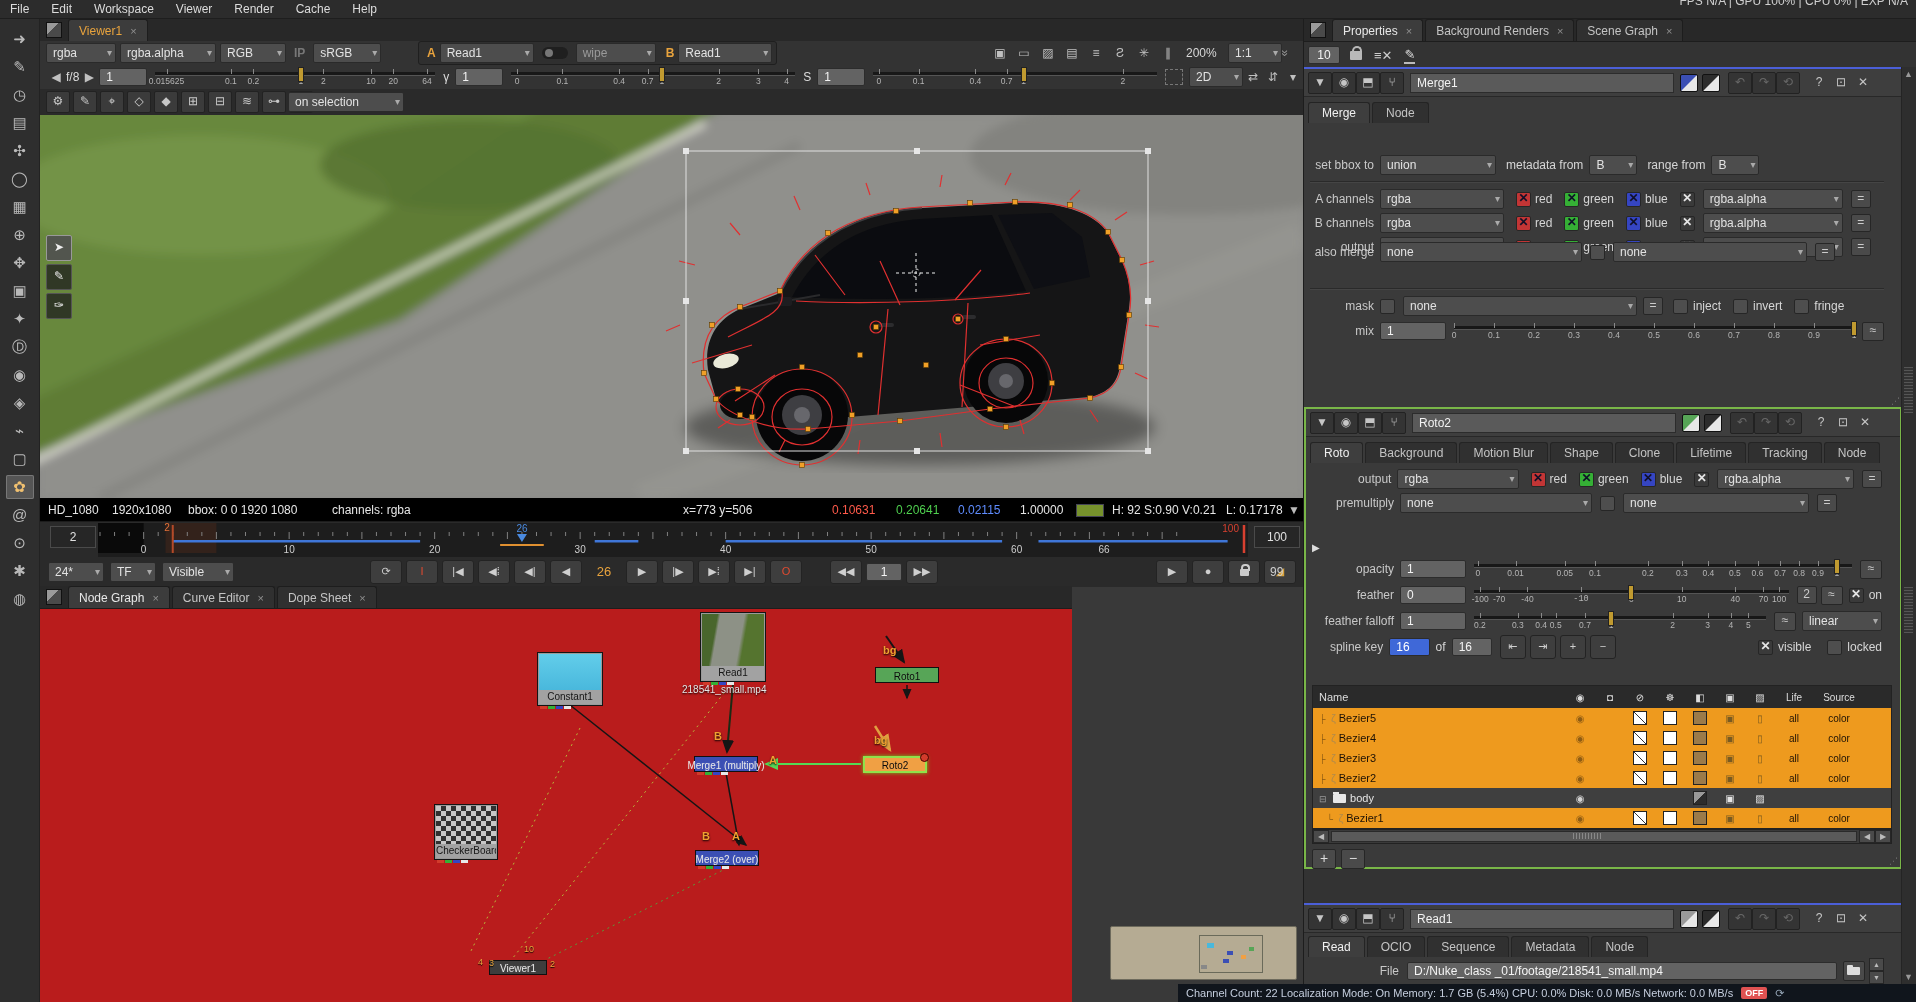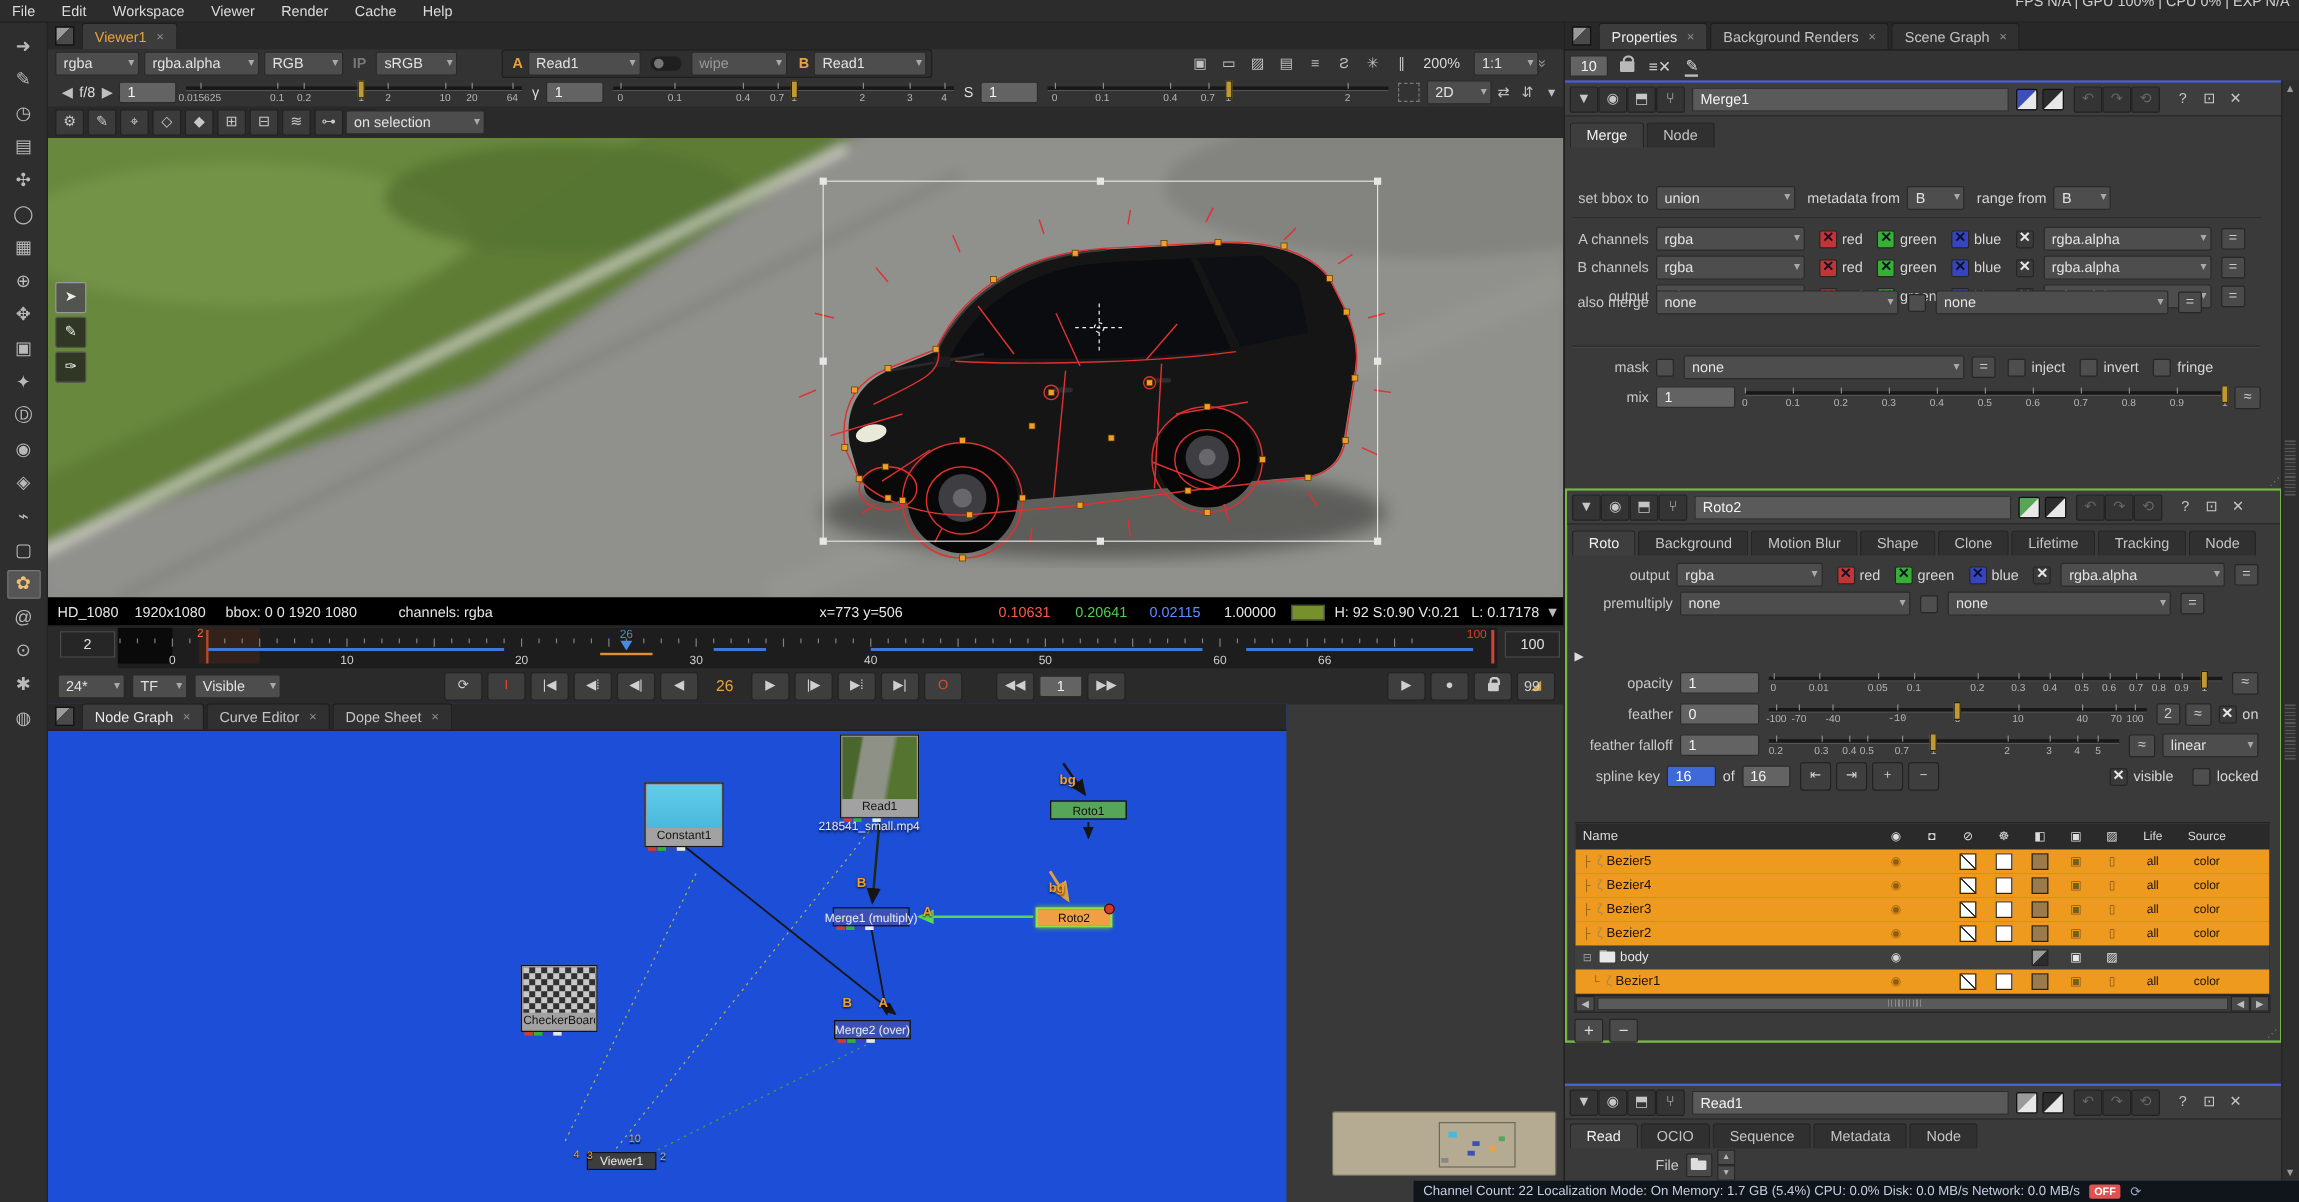--- a/index.html
+++ b/index.html
@@ -79,21 +79,21 @@
   #transport{position:absolute;left:0;top:36px;right:0;height:28px;display:flex;align-items:center}
   .tbtn{width:30px;height:22px;background:#3e3e3e;border:1px solid #232323;border-radius:3px;color:#cfcfcf;text-align:center;
         line-height:21px;margin-right:4px;font-size:11px;flex:none}
   .tbtn.red{color:#e04a30}
   .framebox{width:36px;background:none;border:none;color:#e8a33d;font-size:13px}
   .ramp{color:#d8a23a}
   .lockcss{display:inline-block;width:9px;height:7px;background:#ccc;border-radius:1px;position:relative;margin-top:8px}
   .lockcss::before{content:"";position:absolute;left:1px;top:-5px;width:5px;height:5px;border:2px solid #ccc;border-bottom:none;border-radius:4px 4px 0 0}
 
   
-  #dag{position:absolute;left:40px;top:586px;width:1032px;height:416px;background:#1d4ed8}
+  #dag{position:absolute;left:40px;top:586px;width:1032px;height:416px;background:#b91c1c}
   #dagcanvas{position:absolute;left:0;top:22px;width:1263px;height:394px;overflow:hidden}
   .node-bar{position:absolute;border:1px solid #101010;box-sizing:border-box;display:flex;align-items:flex-end;justify-content:center}
   .node-bar span{font-size:10px;color:#0a0a0a;white-space:nowrap;text-shadow:0 0 2px rgba(255,255,255,.15)}
   .node-bar.dark span{color:#e8e8e8}
   .node-bar.sel{border:2px solid #8fe24a;box-shadow:0 0 4px #6c2}
   .node-thumb{position:absolute;border:1px solid #141414;background:#9a9a9a;box-sizing:border-box}
   .node-thumb .thumb{position:absolute;left:1px;right:1px;top:1px;bottom:15px}
   .node-thumb .band{position:absolute;left:1px;right:1px;bottom:1px;height:14px;background:#a2a2a2;color:#151515;
                     font-size:10px;text-align:center;line-height:14px;white-space:nowrap;overflow:hidden}
   .thumb-constant{background:linear-gradient(#62cdea,#49b8dc)}
@@ -1170,20 +1170,21 @@
       </div>
       <div class="ntabs" style="top:30px" id="readtabs">
           <div class="ntab active"><span>Read</span></div>
           <div class="ntab"><span>OCIO</span></div>
           <div class="ntab"><span>Sequence</span></div>
           <div class="ntab"><span>Metadata</span></div>
           <div class="ntab"><span>Node</span></div>
         </div>
       <div class="prow" style="top:56px">
         <span class="plab" style="width:95px">File</span>
+        <span class="field" style="flex:1;margin-left:8px">D:/Nuke_class _01/footage/218541_small.mp4</span>
         <span class="folderbtn" style="margin-left:6px"></span>
         <div class="updown">
             <span>▲</span>
             <span>▼</span>
           </div>
       </div>
     </div>
 
     <div id="propscroll">
       <span class="sarrow" style="top:0">▲</span>

